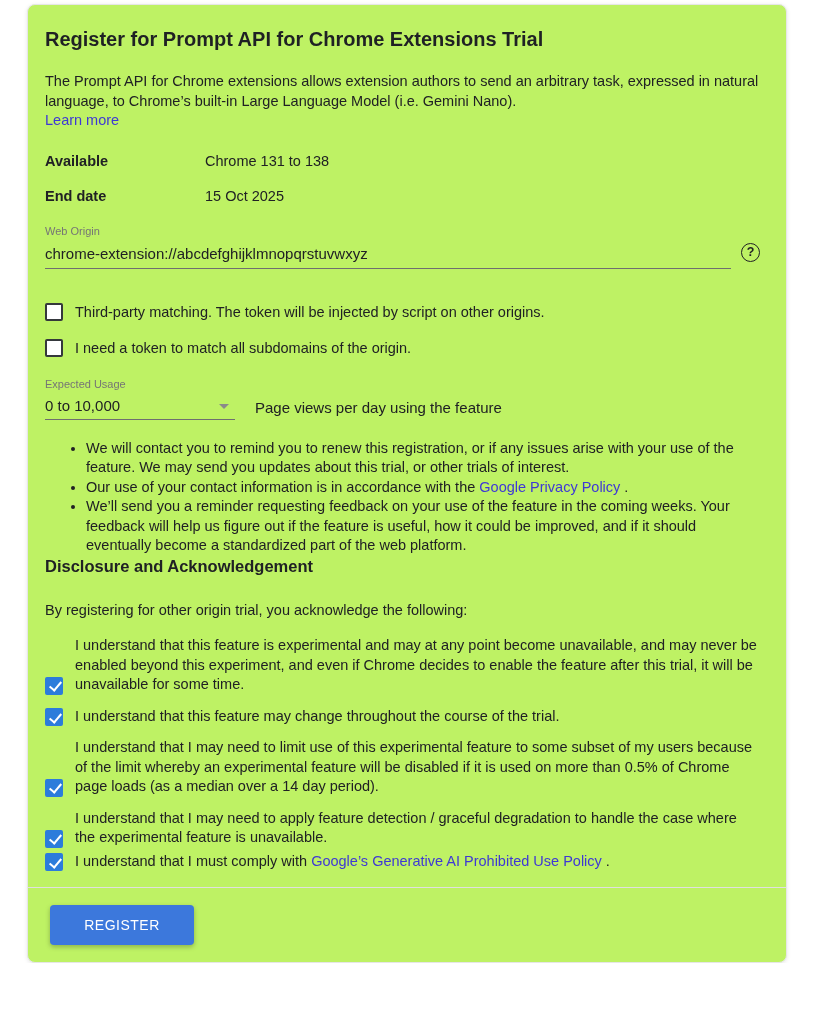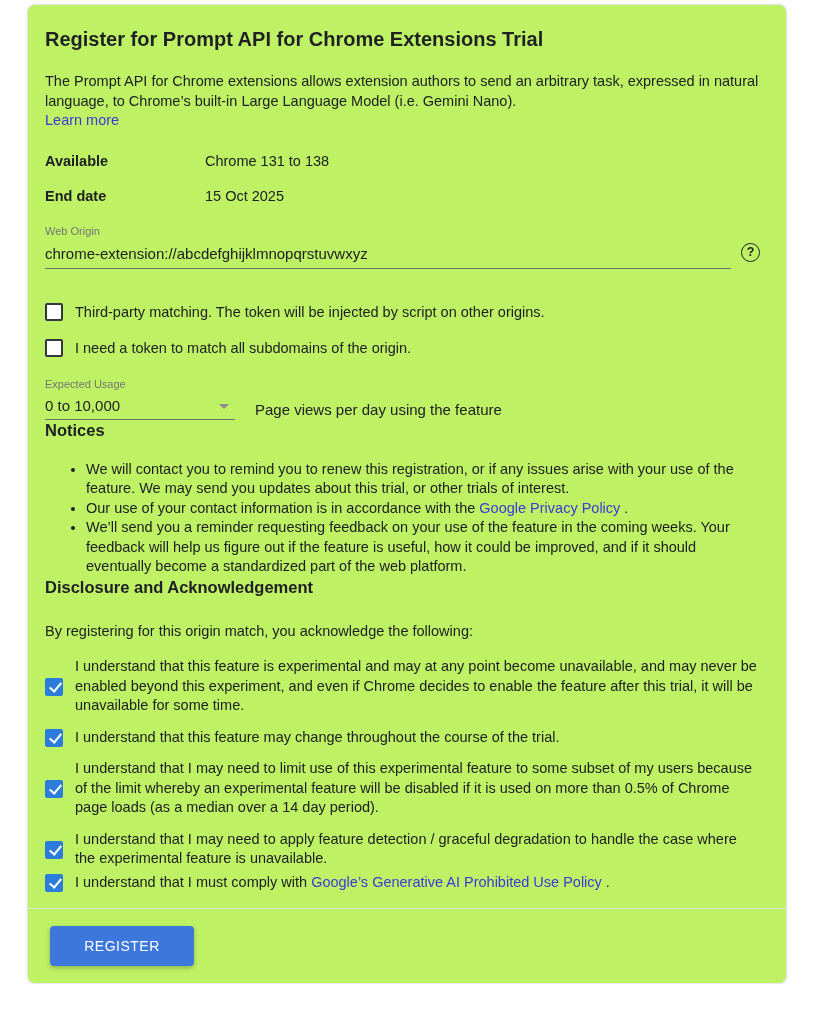--- a/index.html
+++ b/index.html
@@ -53,21 +53,21 @@
   .checkbox.checked::after {
     content:""; position:absolute; left:4.5px; top:0.5px;
     width:5px; height:10px;
     border:solid #ffffff; border-width:0 2px 2px 0;
     transform:rotate(40deg);
   }
   .cb-label { margin-left:12px; font-size:14.5px; line-height:19.5px; }
   .cb-row .cb-label { line-height:18px; }
 
   .usage-block { margin-top:21px; }
-  .usage-row { display:flex; align-items:flex-end; margin-top:5px; }
+  .usage-row { display:flex; align-items:center; margin-top:5px; }
   .select-field {
     width:190px; position:relative; font-size:15px; line-height:20px;
     padding-bottom:3px; border-bottom:1px solid #6f6f6f; cursor:pointer;
   }
   .dropdown-arrow {
     position:absolute; right:6px; top:8px;
     width:0; height:0;
     border-left:5px solid transparent; border-right:5px solid transparent;
     border-top:5px solid #8a8a8a;
   }
@@ -75,21 +75,21 @@
 
   h2.section-heading { margin:0; font-size:16.5px; line-height:21px; font-weight:700; }
   .notices-heading { margin-top:39px; }
   ul.notice-list { margin:19px 0 0 0; padding-left:41px; font-size:14.5px; line-height:19.5px; }
   ul.notice-list li { margin:0; }
 
   .disclosure-heading { margin-top:17px; }
   .disclosure-intro { margin-top:24px; font-size:14.5px; line-height:19.5px; }
 
   .ack-list { margin-top:16px; }
-  .ack-item { display:flex; align-items:center; margin-bottom:12px; }
+  .ack-item { display:flex; align-items:flex-end; margin-bottom:12px; }
   .ack-item.tight { margin-bottom:4px; }
   .ack-item:last-child { margin-bottom:0; }
   .ack-item .checkbox { margin-top:1px; }
   .ack-text { margin-left:12px; font-size:14.5px; line-height:19.5px; }
 
   .divider { border:none; border-top:1px solid #e0e0e0; margin:0; }
   .footer { padding:17px 0 17px 22px;text-decoration:underline; }
   .register-button {
     display:inline-block; min-width:144px; height:40px; padding:0 18px;
     background:#3c78dc; color:#ffffff; border:none; border-radius:4px;
@@ -145,35 +145,34 @@
       <div class="field-label">Expected Usage</div>
       <div class="usage-row">
         <div class="select-field">
           <span>0 to 10,000</span>
           <span class="dropdown-arrow"></span>
         </div>
         <div class="usage-hint">Page views per day using the feature</div>
       </div>
     </div>
 
-    <h2 class="section-heading notices-heading">Notices</h2>
     <ul class="notice-list">
       <li>
         <span>We will contact you to remind you to renew this registration, or if any issues arise with your use of the feature. We may send you updates about this trial, or other trials of interest.</span>
       </li>
       <li>
         <span>Our use of your contact information is in accordance with the </span><a class="link">Google Privacy Policy</a><span> .</span>
       </li>
       <li>
         <span>We’ll send you a reminder requesting feedback on your use of the feature in the coming weeks. Your feedback will help us figure out if the feature is useful, how it could be improved, and if it should eventually become a standardized part of the web platform.</span>
       </li>
     </ul>
 
     <h2 class="section-heading disclosure-heading">Disclosure and Acknowledgement</h2>
-    <div class="disclosure-intro">By registering for this origin match, you acknowledge the following:</div>
+    <div class="disclosure-intro">By registering for other origin trial, you acknowledge the following:</div>
 
     <div class="ack-list">
       <div class="ack-item">
         <div class="checkbox checked"></div>
         <div class="ack-text">I understand that this feature is experimental and may at any point become unavailable, and may never be enabled beyond this experiment, and even if Chrome decides to enable the feature after this trial, it will be unavailable for some time.</div>
       </div>
       <div class="ack-item">
         <div class="checkbox checked"></div>
         <div class="ack-text">I understand that this feature may change throughout the course of the trial.</div>
       </div>

